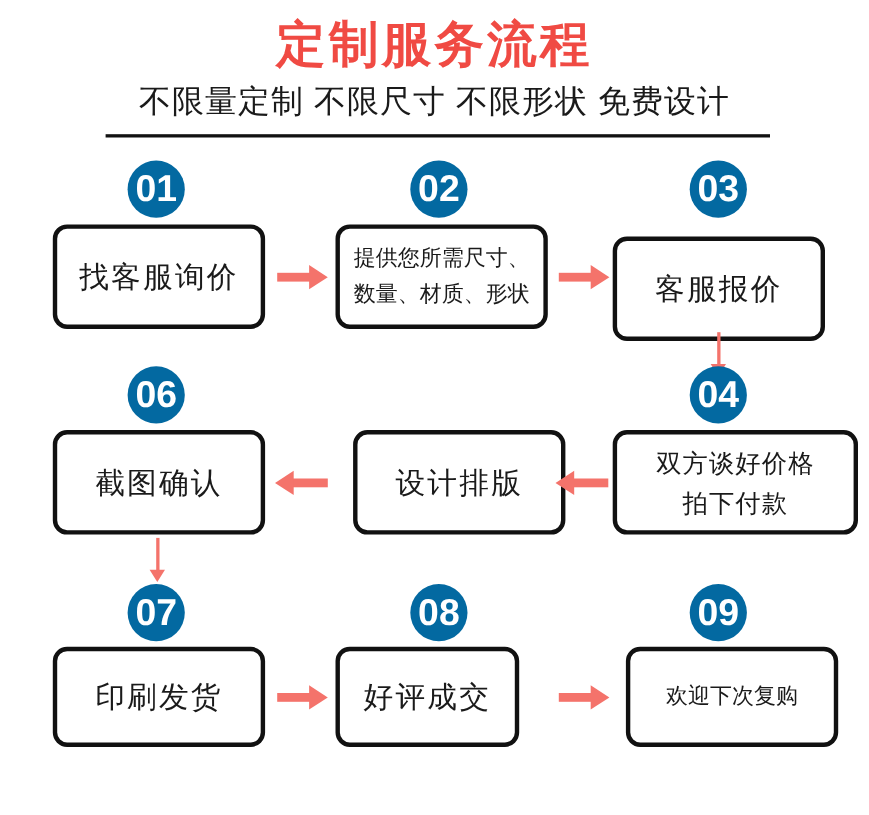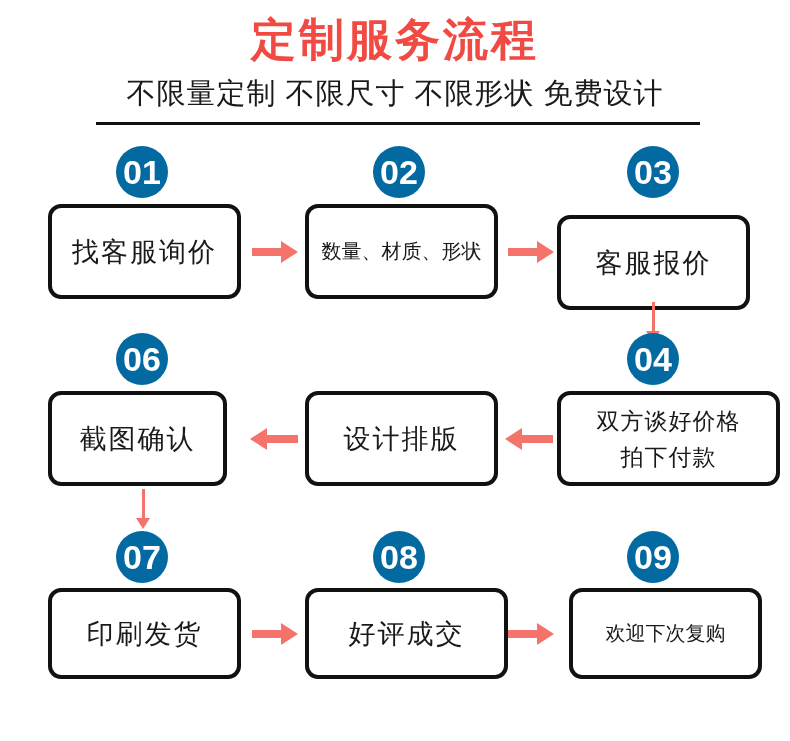--- a/index.html
+++ b/index.html
@@ -175,20 +175,21 @@
     <span class="line">找客服询价</span>
   </div>
 
   <div class="arrow-h right" style="left:252px; top:237px; width:46px;">
     <div class="shaft"></div>
       <div class="head"></div>
   </div>
 
   <div class="badge" style="left:373px; top:146px;">02</div>
   <div class="node small" style="left:305px; top:204px; width:193px; height:95px;">
+    <span class="line">提供您所需尺寸、</span>
     <span class="line">数量、材质、形状</span>
   </div>
 
   <div class="arrow-h right" style="left:508px; top:237px; width:46px;">
     <div class="shaft"></div>
       <div class="head"></div>
   </div>
 
   <div class="badge" style="left:627px; top:146px;">03</div>
   <div class="node big" style="left:557px; top:204px; width:193px; height:95px;margin-top:11px;">
@@ -204,51 +205,51 @@
   <div class="node mid" style="left:557px; top:391px; width:223px; height:95px;">
     <span class="line">双方谈好价格</span>
     <span class="line">拍下付款</span>
   </div>
 
   <div class="arrow-h left" style="left:505px; top:424px; width:48px;">
     <div class="shaft"></div>
       <div class="head"></div>
   </div>
 
-  <div class="node big" style="left:305px; top:391px; width:193px; height:95px;">
+  <div class="node big" style="left:321px; top:391px; width:193px; height:95px;">
     <span class="line">设计排版</span>
   </div>
 
   <div class="arrow-h left" style="left:250px; top:424px; width:48px;">
     <div class="shaft"></div>
       <div class="head"></div>
   </div>
 
   <div class="badge" style="left:116px; top:333px;">06</div>
-  <div class="node big" style="left:48px; top:391px; width:179px; height:95px;">
+  <div class="node big" style="left:48px; top:391px; width:193px; height:95px;">
     <span class="line">截图确认</span>
   </div>
 
   <div class="arrow-v" style="left:133px; top:489px; height:40px;">
     <div class="shaft"></div>
       <div class="head"></div>
   </div>
 
   <div class="badge" style="left:116px; top:531px;">07</div>
   <div class="node big" style="left:48px; top:588px; width:193px; height:91px;">
     <span class="line">印刷发货</span>
   </div>
 
   <div class="arrow-h right" style="left:252px; top:619px; width:46px;">
     <div class="shaft"></div>
       <div class="head"></div>
   </div>
 
   <div class="badge" style="left:373px; top:531px;">08</div>
-  <div class="node big" style="left:305px; top:588px; width:203px; height:91px;">
+  <div class="node big" style="left:305px; top:588px; width:167px; height:91px;">
     <span class="line">好评成交</span>
   </div>
 
   <div class="arrow-h right" style="left:508px; top:619px; width:46px;">
     <div class="shaft"></div>
       <div class="head"></div>
   </div>
 
   <div class="badge" style="left:627px; top:531px;">09</div>
   <div class="node small" style="left:557px; top:588px; width:193px; height:91px;margin-left:12px;">

